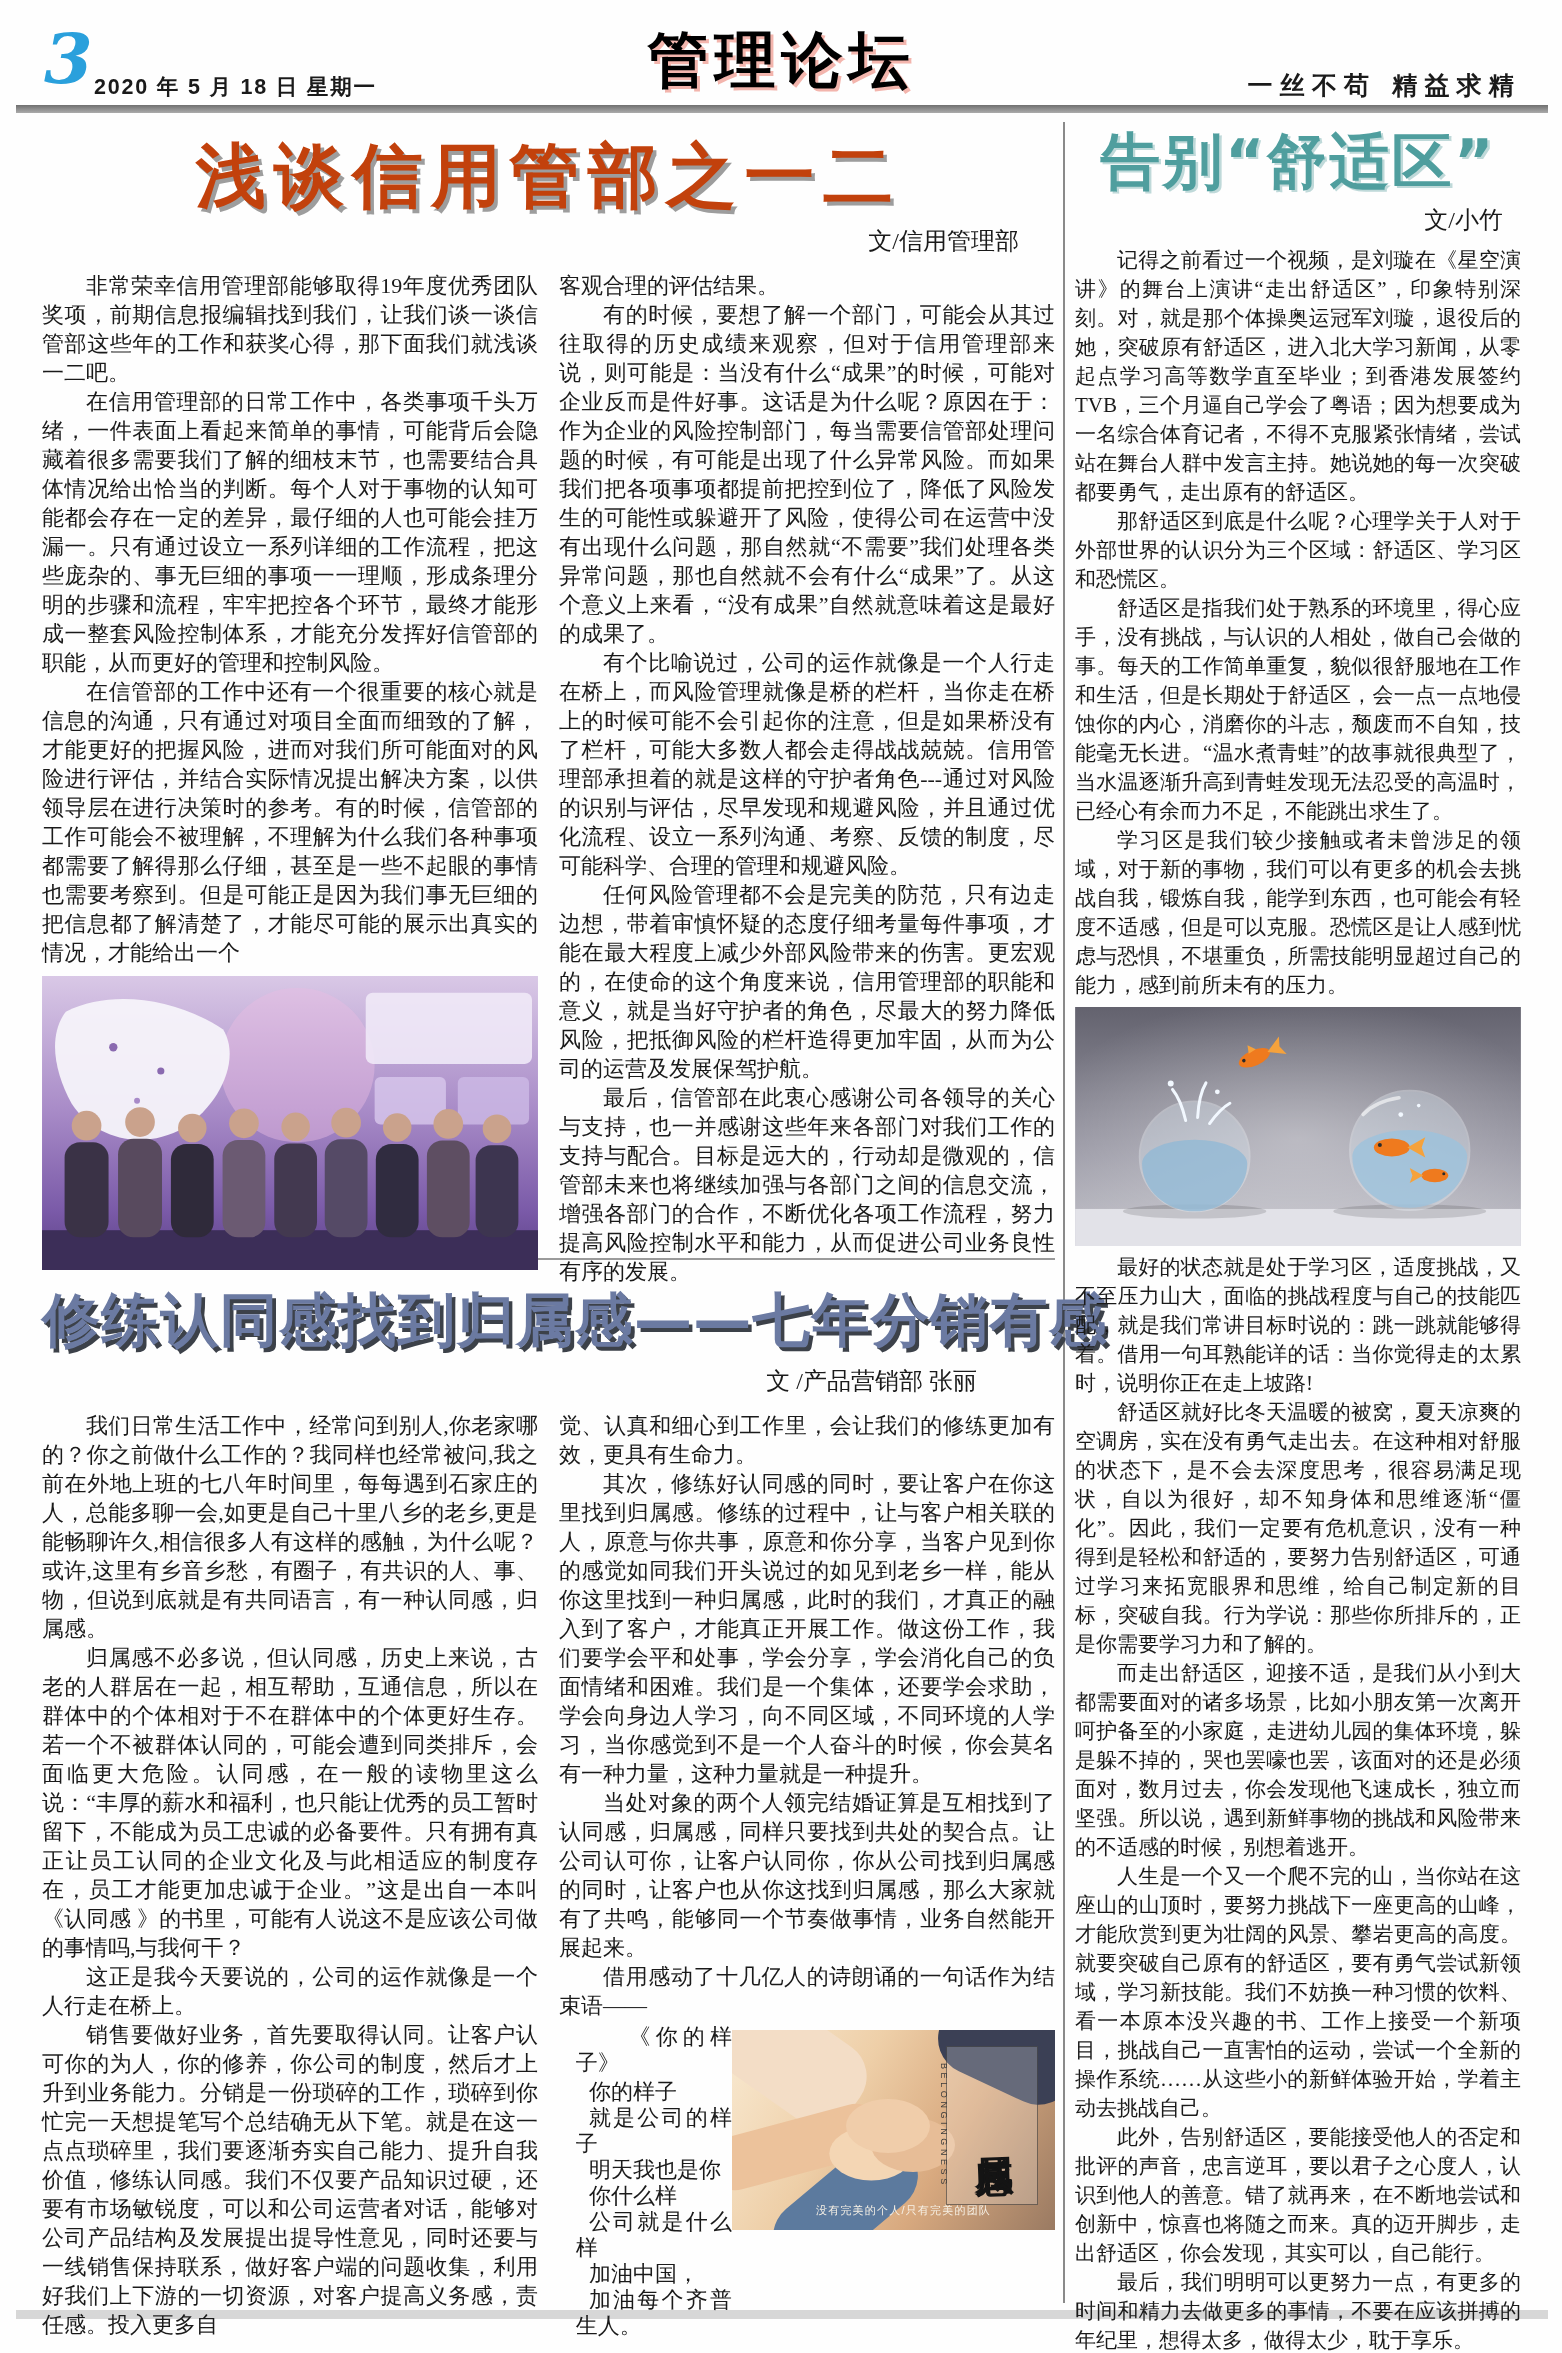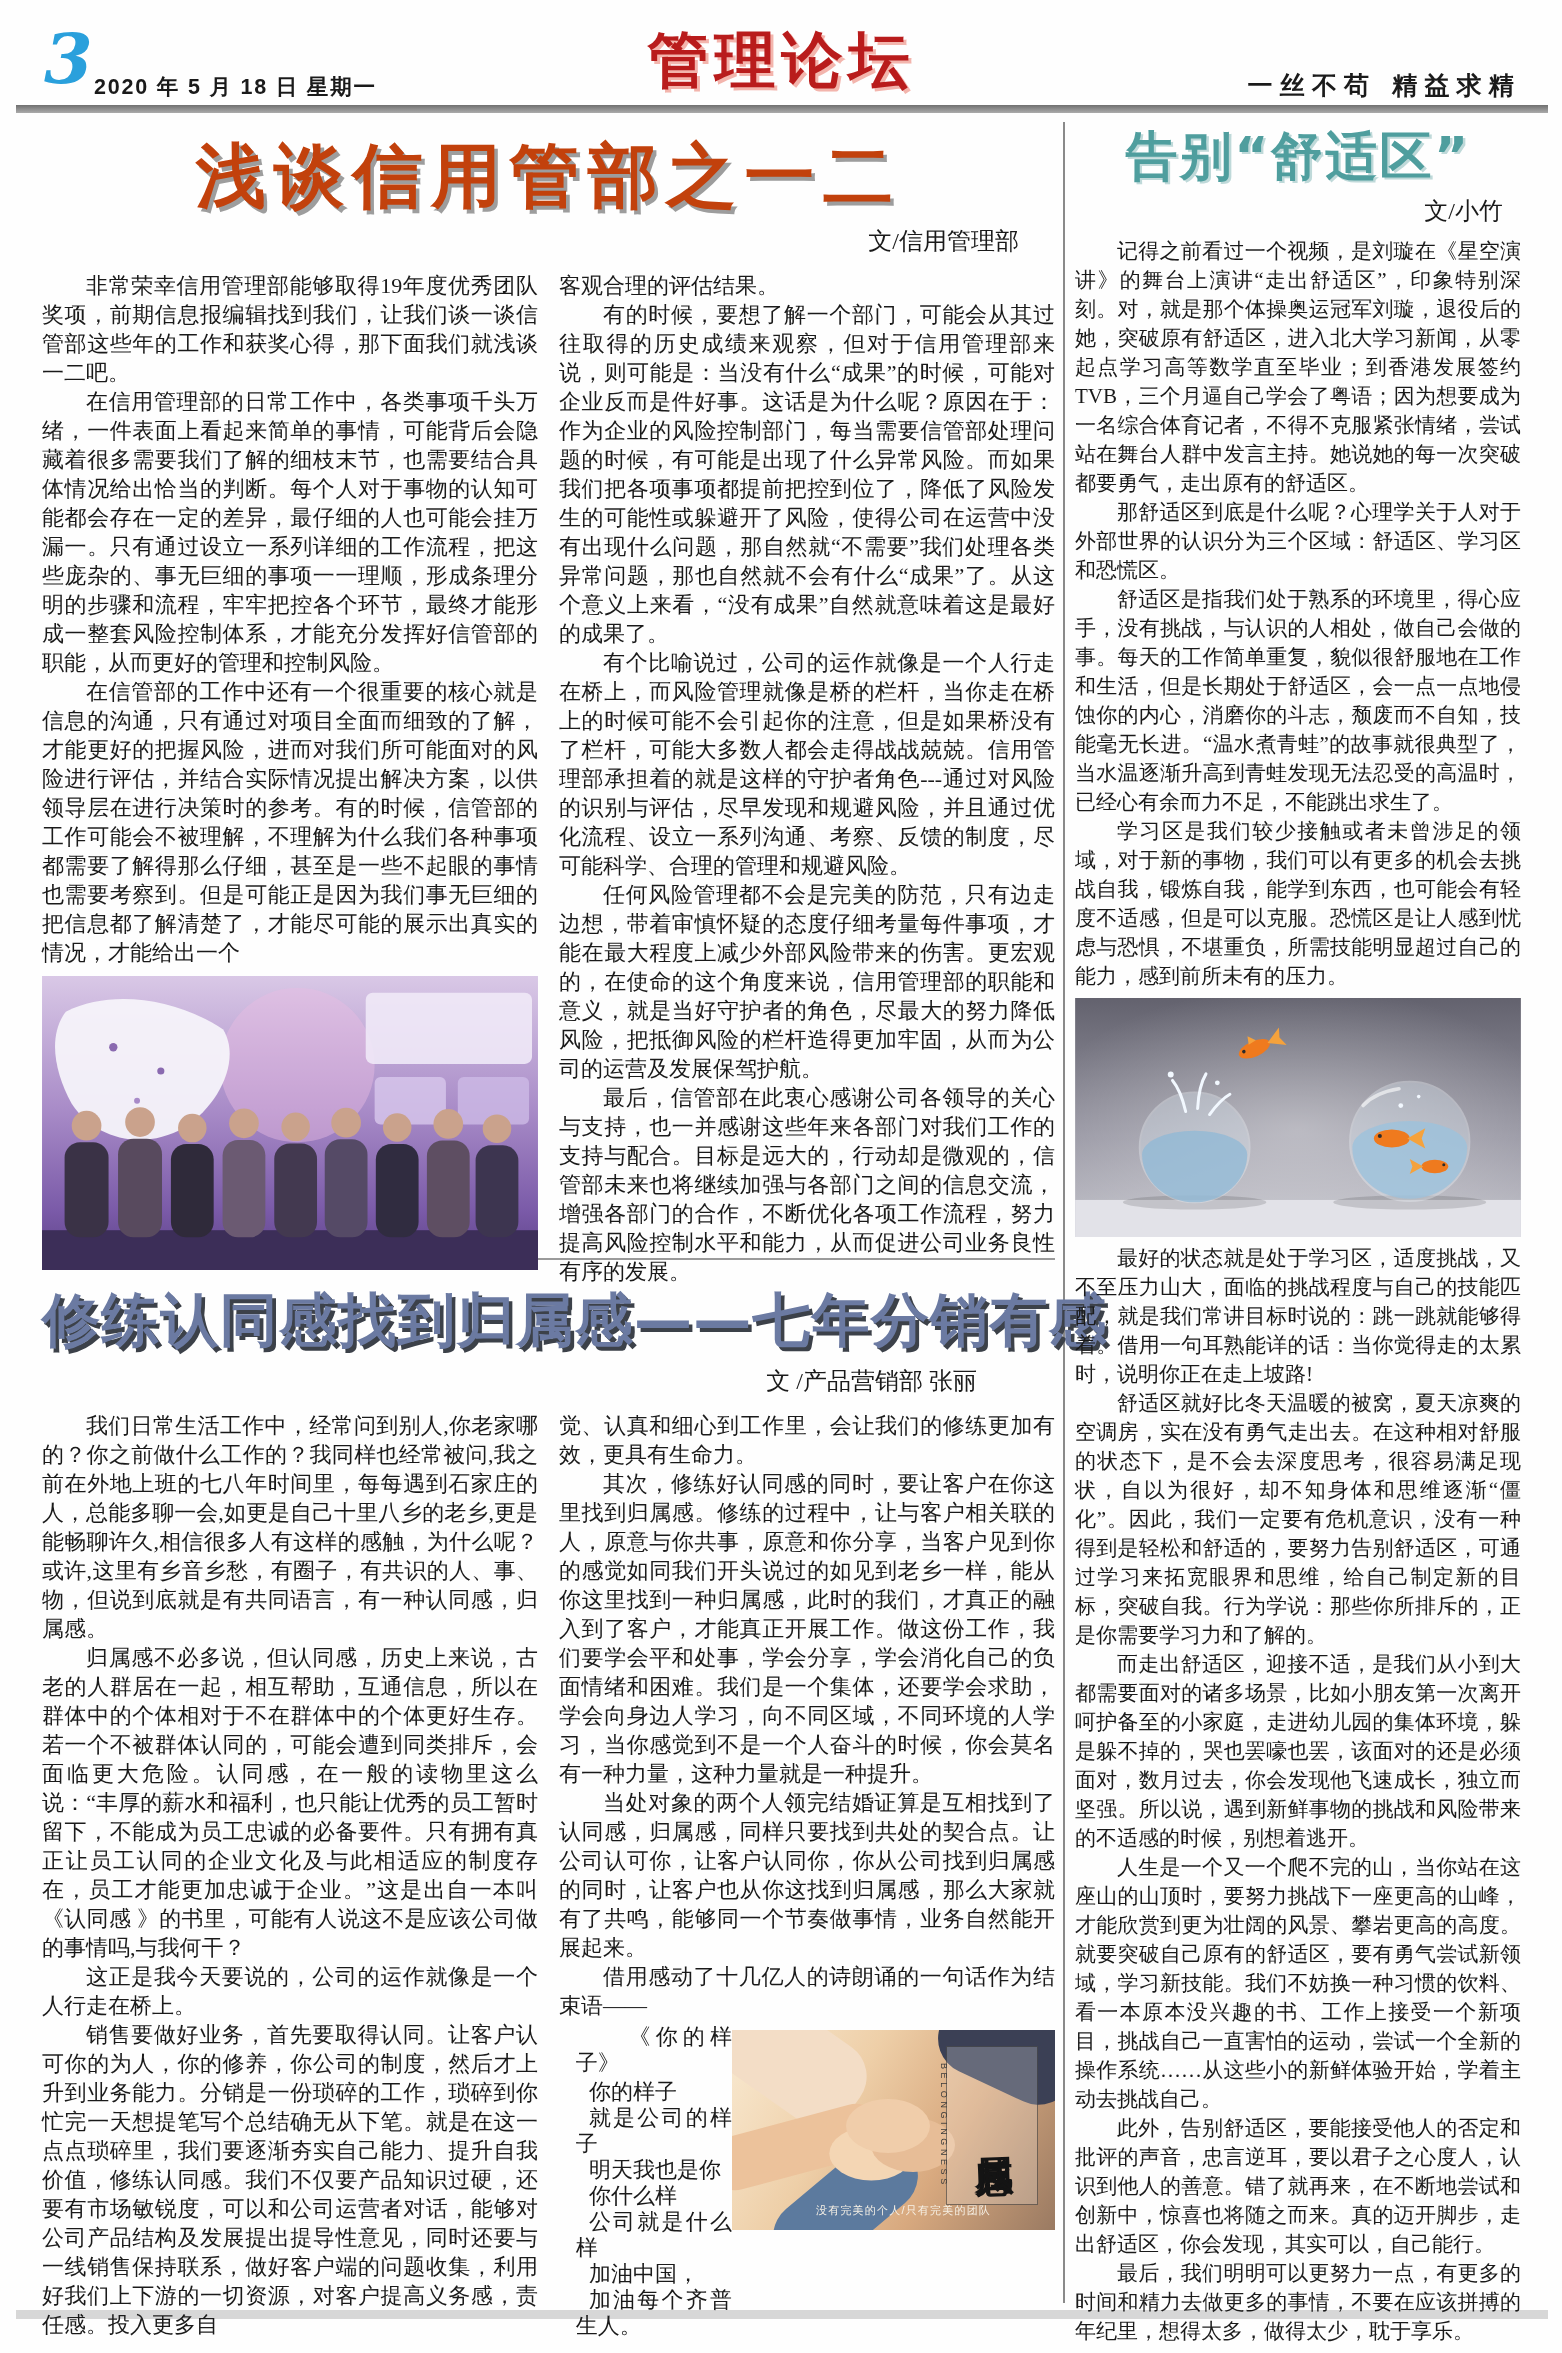--- a/index.html
+++ b/index.html
@@ -4,21 +4,21 @@
 <style>
   html,body{margin:0;padding:0;background:#e8e8e8;}
   .page{position:relative;width:1563px;height:2354px;background:#fefefe;overflow:hidden;
         font-family:"Liberation Serif","DejaVu Serif",serif;color:#1a1a1a;}
   
   .page-num{position:absolute;left:44px;top:24px;font-size:70px;font-style:italic;font-weight:bold;
             color:#2aa0dc;font-family:"DejaVu Serif",serif;line-height:1;}
   .date{position:absolute;left:94px;top:72px;font-size:21.5px;font-weight:600;letter-spacing:1.8px;
         font-family:"Liberation Sans","DejaVu Sans",sans-serif;}
   .masthead{position:absolute;left:0;right:0;top:23px;text-align:center;font-size:61px;font-weight:bold;
-            color:#b91c1c;letter-spacing:6px;font-family:"DejaVu Sans","Liberation Sans",sans-serif;
+            color:#000000;letter-spacing:6px;font-family:"DejaVu Sans","Liberation Sans",sans-serif;
             text-shadow:3px 3px 0 #f3b5ad;line-height:1.2;}
   .slogan{position:absolute;right:42px;top:69px;font-size:25px;font-weight:bold;letter-spacing:7.2px;
           font-family:"DejaVu Sans","Liberation Sans",sans-serif;}
   .header-bar{position:absolute;left:15.5px;right:15.5px;top:105px;height:7.8px;
               background:linear-gradient(#6f6f6f,#ababab);}
   .footer-bar{position:absolute;left:15.5px;right:15.5px;top:2310px;height:9px;background:#d7d7d7;}
   .divider-v{position:absolute;left:1063px;top:122px;width:1.8px;height:2181px;background:#8a8a8a;}
   .divider-h{position:absolute;left:42px;top:1258px;width:1013px;height:1.8px;background:#9a9a9a;}
   
   .art1{position:absolute;left:42px;top:136px;width:1013px;}
@@ -55,21 +55,21 @@
   .b-panel{position:absolute;right:16.7px;top:16.7px;width:90px;height:157px;border:1.8px solid rgba(40,40,40,.55);
            background:rgba(255,255,255,.22);display:flex;align-items:center;justify-content:center;}
   .b-zh{writing-mode:vertical-rl;font-size:39px;font-weight:bold;color:#141414;line-height:1.05;
         font-family:"DejaVu Serif","Liberation Serif",serif;transform:rotate(-2deg);}
   .b-en{position:absolute;left:-18px;top:15.5px;writing-mode:vertical-rl;font-size:9px;letter-spacing:3.6px;color:#3a3a3a;
         font-family:"Liberation Sans",sans-serif;}
   .b-cap{position:absolute;bottom:4.8px;left:84px;font-size:11px;color:#f7f1e6;letter-spacing:1.2px;
          font-family:"Liberation Sans",sans-serif;}
   
   .art2{position:absolute;left:1075px;top:127px;width:446px;}
-  .art2 .title{text-align:center;font-size:52px;font-weight:bold;color:#4f9e9e;letter-spacing:2.4px;
+  .art2 .title{text-align:center;font-size:60px;font-weight:bold;color:#4f9e9e;letter-spacing:2.4px;
                font-family:"DejaVu Sans","Liberation Sans",sans-serif;text-shadow:2.4px 2.4px 0 #bfd9d9;line-height:1.15;}
   .art2 .byline{padding-right:18px;}
   .art2 .paras{margin-top:9.6px;font-size:21px;line-height:29px;text-align:justify;}
   .photo2{display:block;width:446px;height:239px;margin:7.2px 0;}
 </style>
 </head>
 <body>
 
 <div class="page">
 

